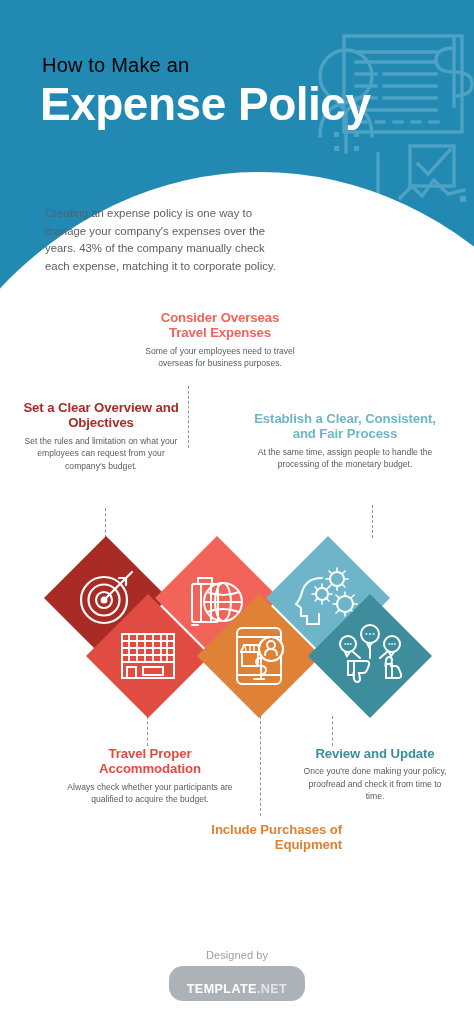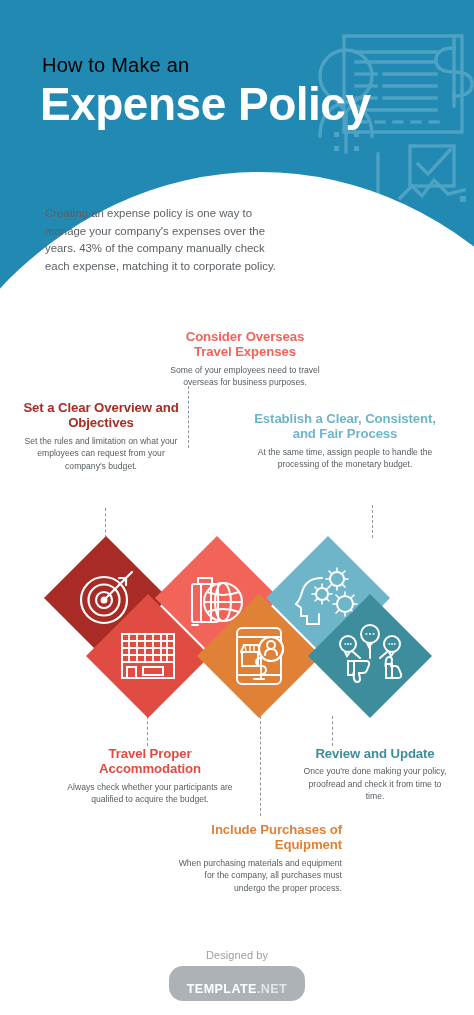--- a/index.html
+++ b/index.html
@@ -86,21 +86,21 @@
     font-size: 13.2px;
     letter-spacing: -0.1px;
   }
   .block .bd {
     margin-top: 4px;
     font-size: 8.6px;
     line-height: 1.45;
     color: #555C61;
   }
 
-  .b-overseas   { left: 166px; top: 310px; width: 158px; margin-top: 19px; }
+  .b-overseas   { left: 141px; top: 310px; width: 158px; }
   .b-overview   { left: 18px;  top: 400px; width: 166px; }
   .b-establish  { left: 250px; top: 411px; width: 190px; }
   .b-accom      { left: 62px;  top: 746px; width: 176px; }
   .b-review     { left: 300px; top: 746px; width: 150px; }
   .b-equip      { left: 178px; top: 822px; width: 164px; text-align: right; }
 
   
   .dash {
     position: absolute;
     width: 0;
@@ -223,21 +223,20 @@
     <div class="bd">Always check whether your participants are qualified to acquire the budget.</div>
   </div>
 
   <div class="block b-review">
     <div class="bt" style="color:#3E8D9C">Review and Update</div>
     <div class="bd">Once you're done making your policy, proofread and check it from time to time.</div>
   </div>
 
   <div class="block b-equip">
     <div class="bt" style="color:#DF8136">Include Purchases of Equipment</div>
-    <div class="bd">When purchasing materials and equipment for the company, all purchases must undergo the proper process.</div>
   </div>
 
   <svg id="diamonds" viewBox="0 0 400 192">
 
     <g>
       <polygon points="66,4 128,66 66,128 4,66" fill="#A82B25"></polygon>
       <g transform="translate(66,66)" fill="none" stroke="#FFFFFF" stroke-width="2.2" stroke-linecap="round">
         <circle cx="-2" cy="2" r="23"></circle>
         <circle cx="-2" cy="2" r="15.5"></circle>
         <circle cx="-2" cy="2" r="8"></circle>

